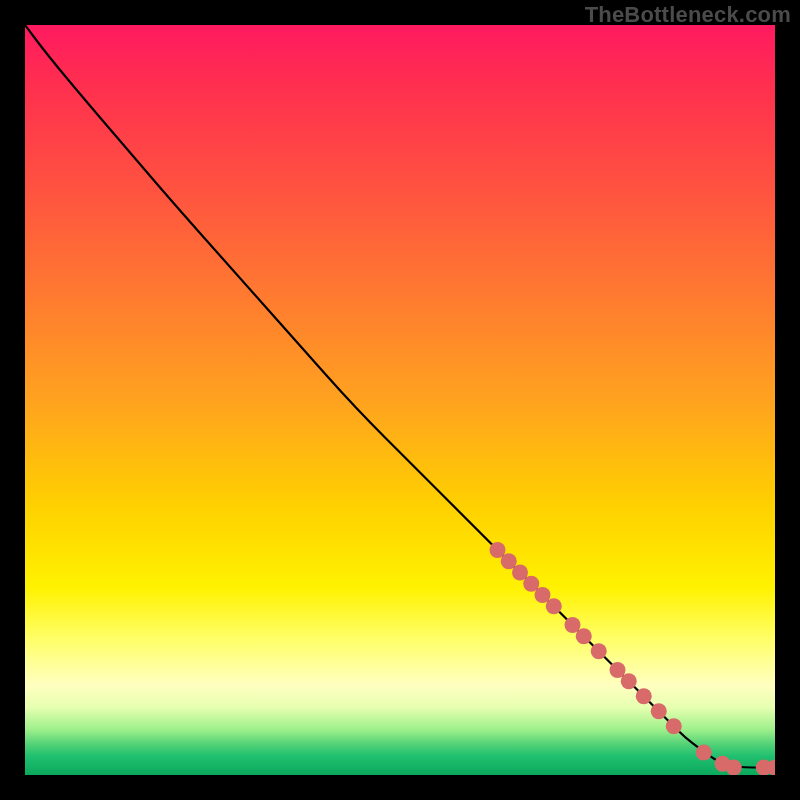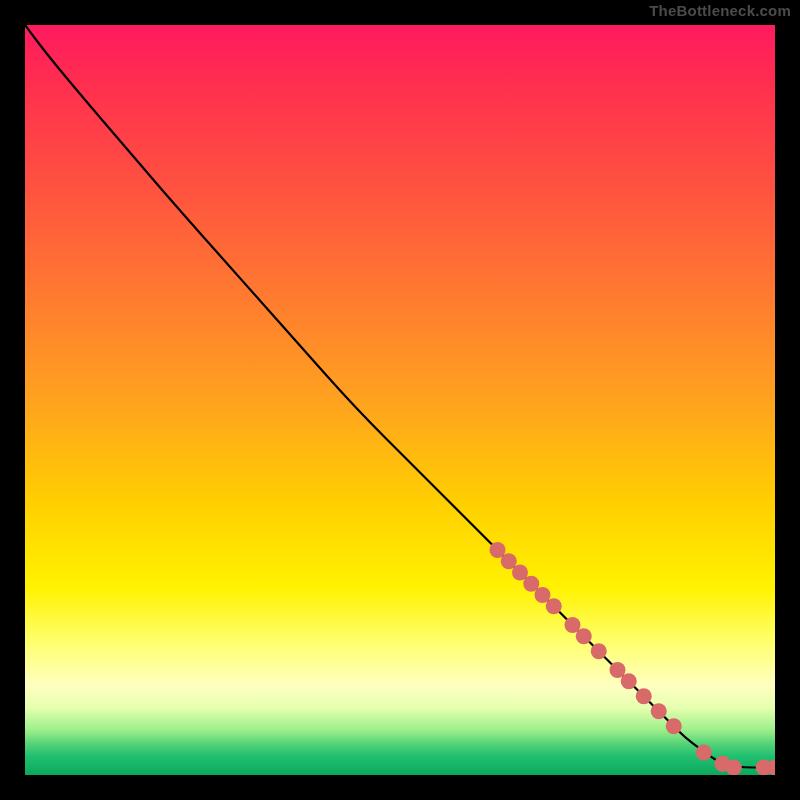--- a/index.html
+++ b/index.html
@@ -40,21 +40,21 @@
       #4fd076 96%,
       #20c070 97.5%,
       #0aa85c 100%
     );
   }
   .watermark {
     position: absolute;
     top: 2px;
     right: 9px;
     color: #4b4b4b;
-    font-size: 15px;
+    font-size: 22px;
     font-weight: 600;
     letter-spacing: 0.2px;
     font-family: Arial, Helvetica, sans-serif;
     margin-left: 12px;
   }
   svg.overlay {
     position: absolute;
     left: 25px;
     top: 25px;
     width: 750px;

